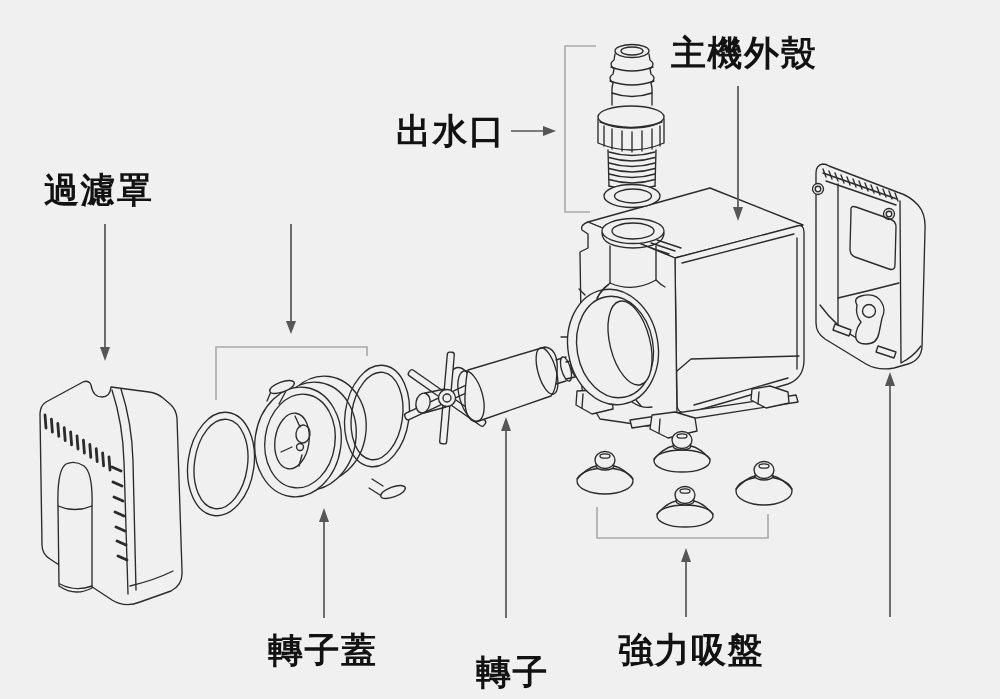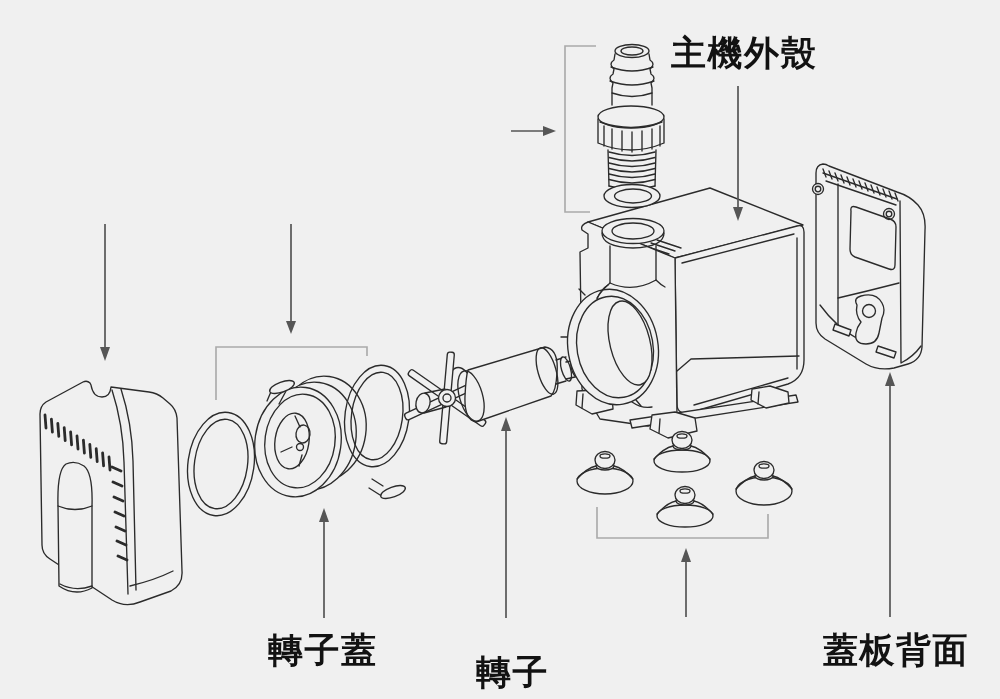--- a/index.html
+++ b/index.html
@@ -225,17 +225,19 @@
   <g>
     <path class="aline" d="M686,617 V561"></path>
         <polygon class="ahead" points="686,548 681,562 691,562"></polygon>
   </g>
   <g>
     <path class="aline" d="M890,617 V385"></path>
         <polygon class="ahead" points="890,372 885,386 895,386"></polygon>
   </g>
 </svg>
 
+  <div class="label" style="left:44px;top:171px">過濾罩</div>
+  <div class="label" style="left:396px;top:112px">出水口</div>
   <div class="label" style="left:268px;top:631px">轉子蓋</div>
   <div class="label" style="left:671px;top:34px">主機外殼</div>
   <div class="label" style="left:476px;top:653px">轉子</div>
-  <div class="label" style="left:823px;top:631px">蓋板背面</div>
+  <div class="label" style="left:618px;top:631px">強力吸盤</div>
 </div>
 
 </body></html>

